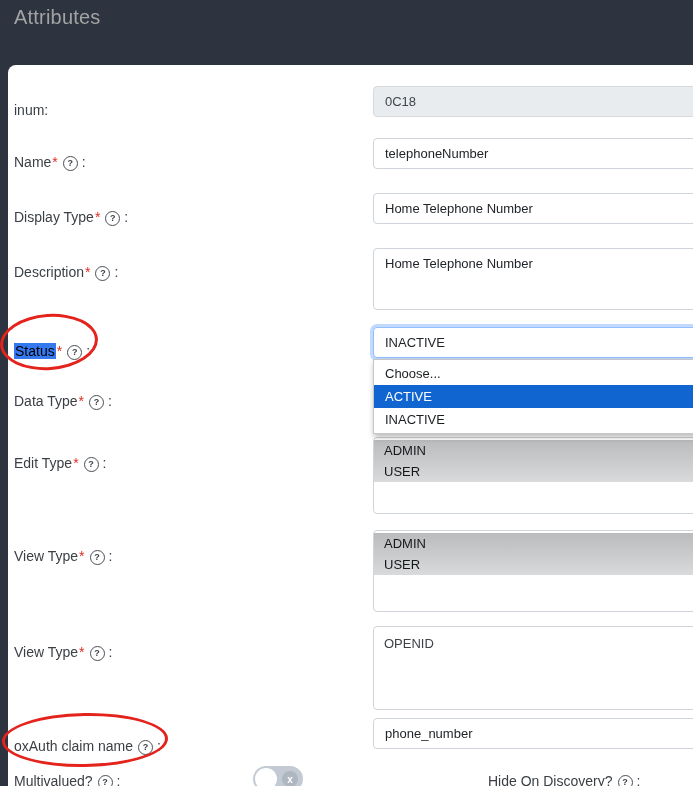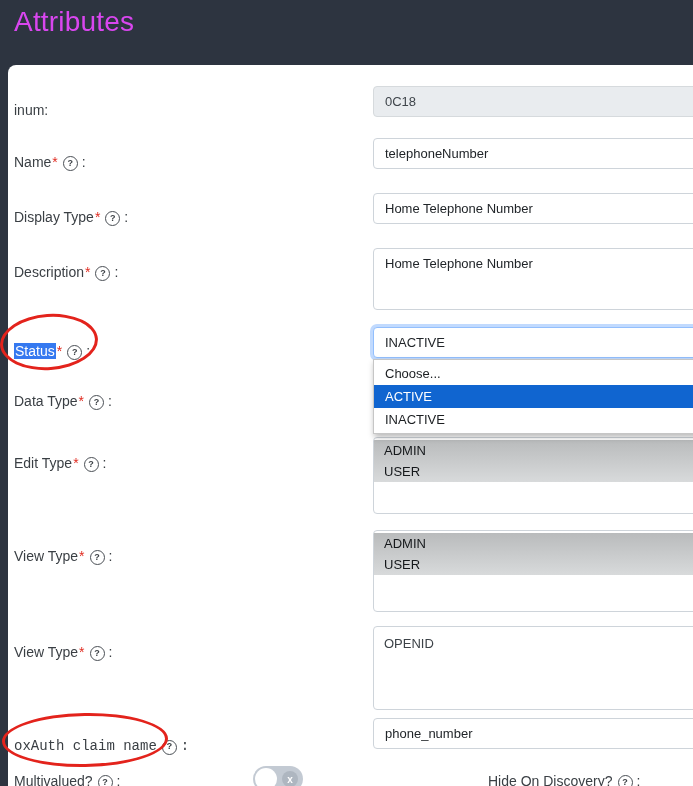--- a/index.html
+++ b/index.html
@@ -4,41 +4,41 @@
 <style>
   html,body{margin:0;padding:0;}
   body{
     width:693px;height:786px;overflow:hidden;position:relative;
     background:#2d3440;
     font-family:"Liberation Sans",sans-serif;
   }
   .page-header{height:65px;}
   .page-title{
     margin:0;padding:6px 0 0 14px;
-    font-size:28px;font-weight:500;color:#d946ef;letter-spacing:.2px;
+    font-size:20px;font-weight:500;color:#a3a3a3;letter-spacing:.2px;
   }
   .card{
     position:absolute;left:8px;top:65px;width:720px;height:780px;
     background:#ffffff;border-radius:8px;
   }
   .frow{position:absolute;left:0;width:100%;}
   .flabel{
     position:absolute;left:6px;top:8px;padding-top:8px;
     font-size:14px;color:#3a3f44;white-space:nowrap;
   }
   .help{
     display:inline-flex;align-items:center;justify-content:center;
     width:13px;height:13px;border:1px solid #4a4f55;border-radius:50%;
     font-size:9px;font-weight:700;color:#3a3f44;
     margin:0 2px 0 5px;vertical-align:1px;
   }
   .req{color:#e02b20;margin-left:1px;}
   .colon{margin-left:2px;}
   .colon.tight{margin-left:0;}
-  .sel-hl{background:#3579f0;color:#ffffff;padding:0 1px;}
+  .sel-hl{background:#3579f0;color:#000000;padding:0 1px;}
   .ctl{
     position:absolute;left:365px;top:0;width:346px;box-sizing:border-box;
     font-family:"Liberation Sans",sans-serif;font-size:13px;color:#212529;
   }
   input.ctl{
     height:31px;border:1px solid #ced4da;border-radius:4px;
     padding:0 11px;background:#fff;outline:none;
   }
   input.ctl.disabled{background:#e9ecef;border-color:#d6dadd;color:#3f454b;}
   textarea.ctl{
@@ -82,21 +82,21 @@
   }
   .el-status{left:-8px;top:249px;width:92px;height:50px;transform:rotate(-4deg);}
   .el-oxauth{left:-6px;top:648px;width:160px;height:48px;transform:rotate(-1deg);}
   
   .r-inum{top:21px;}   .r-name{top:73px;}  .r-display{top:128px;}
   .r-desc{top:183px;}  .r-status{top:262px;} .r-datatype{top:320px;}
   .r-edit{top:372px;}  .r-view{top:465px;}  .r-usage{top:561px;}
   .r-oxauth{top:653px;}.r-bottom{top:700px;}
   .r-datatype .flabel{padding-top:0;}
   .r-edit .flabel,.r-view .flabel,.r-usage .flabel{padding-top:10px;}
-  .r-oxauth .flabel{padding-top:12px;font-family:Liberation Mono, monospace;}
+  .r-oxauth .flabel{padding-top:12px;}
   .lb-edit{height:77px;} .lb-view{height:82px;} .lb-usage{height:84px;}
   .flabel.second{left:480px;}
   .r-bottom .flabel{padding-top:0;}
 </style>
 </head>
 <body>
 
 <div class="page-header">
   <h1 class="page-title">Attributes</h1>
 </div>

